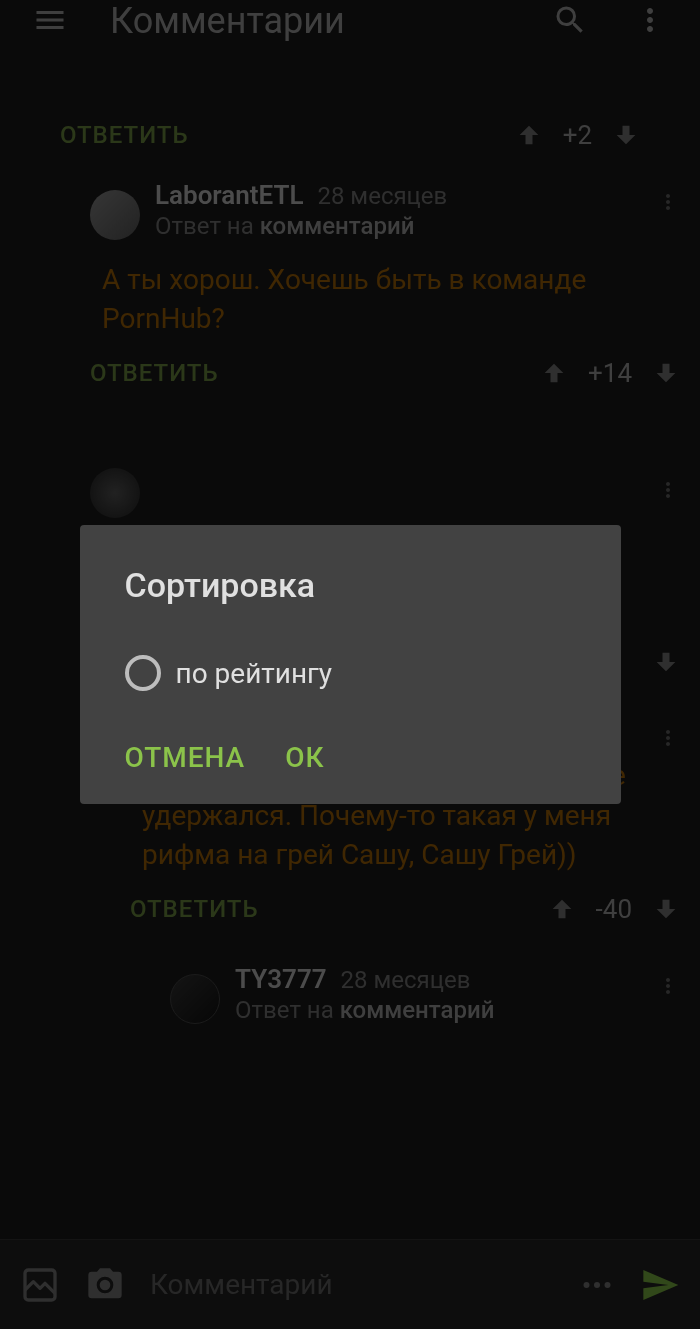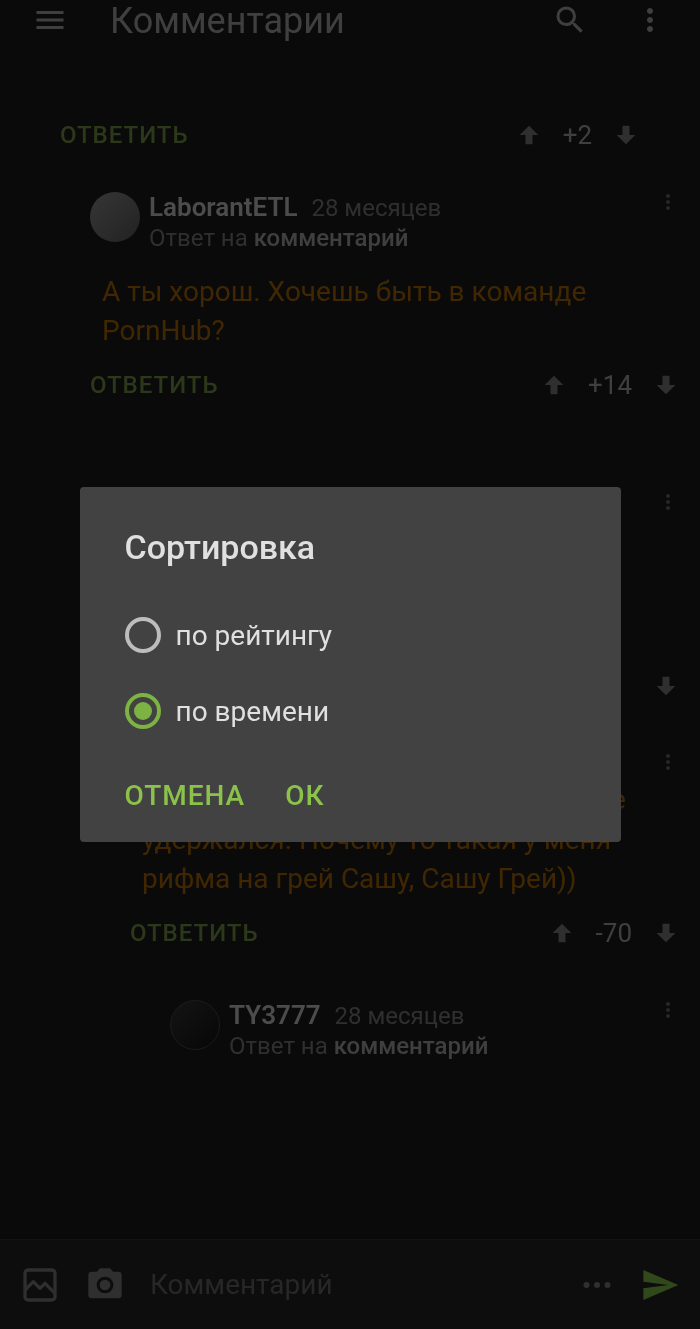--- a/index.html
+++ b/index.html
@@ -39,23 +39,22 @@
 }
 .comment {
   padding: 20px 0 20px 40px;
   position: relative;
 }
 .comment.nested-1 { margin-left: 30px; }
 .comment.nested-2 { margin-left: 70px; }
 .comment.nested-3 { margin-left: 110px; }
 .comment-header {
   display: flex;
-  align-items: flex-start;
-  gap: 9px;
-  margin-top: 12px;
+  align-items: flex-end;
+  gap: 15px;
 }
 .avatar {
   width: 50px;
   height: 50px;
   border-radius: 50%;
   background: linear-gradient(135deg, #666, #333);
   flex-shrink: 0;
 }
 .avatar.a1 { background: linear-gradient(135deg, #888, #555); }
 .avatar.a2 { background: radial-gradient(circle, #555, #222); }
@@ -318,21 +317,21 @@
     </div>
     <div class="comment-text" style="margin-top:40px;">Юрий будет дуть-дуть... Извините, не удержался. Почему-то такая у меня рифма на грей Сашу, Сашу Грей))</div>
     <div class="comment-actions">
       <span class="reply-btn">ОТВЕТИТЬ</span>
       <div class="vote-group">
         <span class="vote-arrow">
             <svg width="28" height="28" viewBox="0 0 24 24" fill="#757575">
               <path d="M12 4l-8 8h5v8h6v-8h5z"></path>
             </svg>
           </span>
-        <span class="vote-score">-70</span>
+        <span class="vote-score">-40</span>
         <span class="vote-arrow">
             <svg width="28" height="28" viewBox="0 0 24 24" fill="#757575">
               <path d="M12 20l8-8h-5V4H9v8H4z"></path>
             </svg>
           </span>
       </div>
     </div>
   </div>
 
   <div class="comment nested-3">
@@ -385,24 +384,18 @@
   </span>
 </div>
 
 <div class="overlay">
   <div class="dialog">
     <div class="dialog-title">Сортировка</div>
     <div class="radio-option">
       <div class="radio-circle"></div>
       <div class="radio-label">по рейтингу</div>
     </div>
-    <div class="radio-option">
-      <div class="radio-circle selected">
-        <div class="radio-inner"></div>
-      </div>
-      <div class="radio-label">по времени</div>
-    </div>
     <div class="dialog-actions">
       <span class="dialog-btn">ОТМЕНА</span>
       <span class="dialog-btn">ОК</span>
     </div>
   </div>
 </div>
 
 </body></html>

